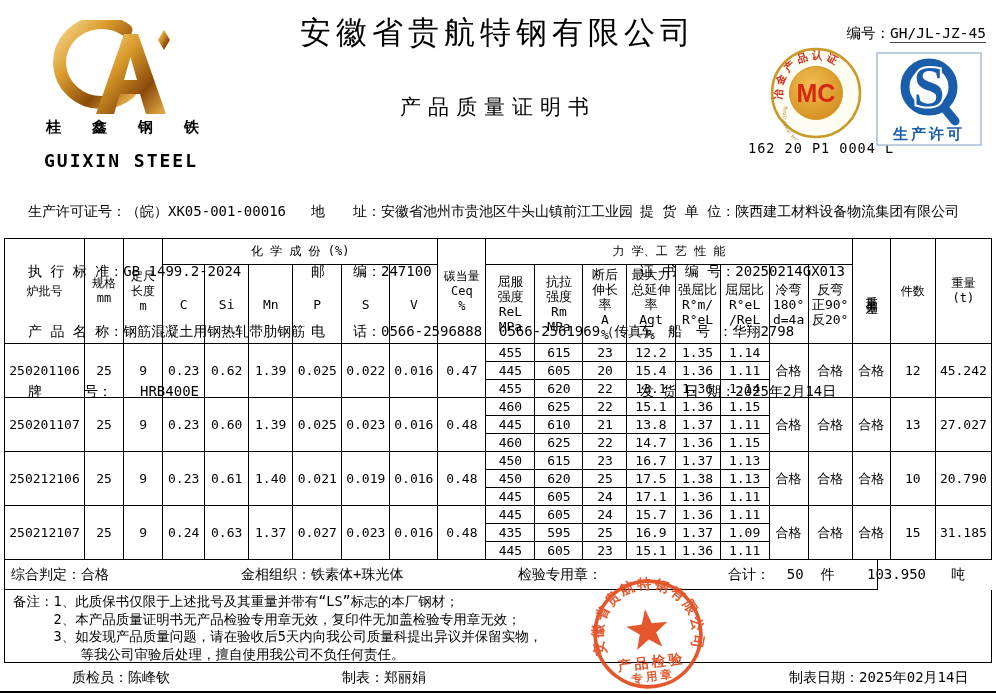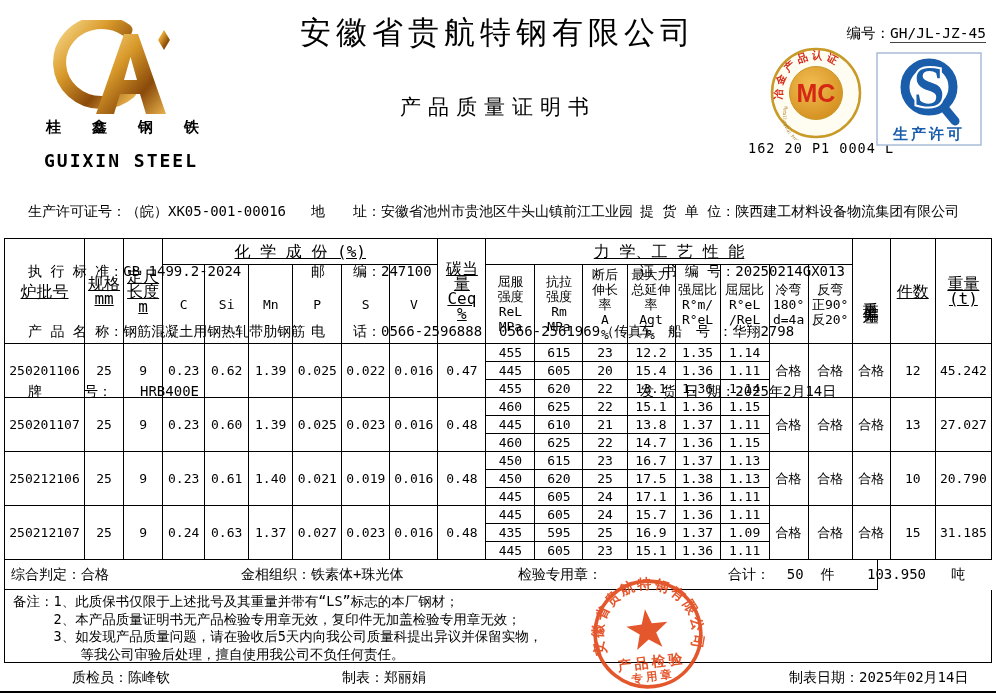--- a/index.html
+++ b/index.html
@@ -26,21 +26,21 @@
   .info .col{position:absolute;top:3px;line-height:20px;white-space:pre;}
   .info .c1{left:8px;margin-left:20px;}
   .info .c2{left:311px;}
   .info .c3{left:640px;}
 
   
   table.qc{border-collapse:collapse;table-layout:fixed;width:988px;margin-left:4px;box-sizing:border-box;}
   table.qc th,table.qc td{border:1px solid #000;text-align:center;vertical-align:middle;
     padding:0;font-weight:normal;font-size:13px;}
   table.qc th{white-space:pre-line;line-height:15px;}
-  table.qc thead tr.r1 th{height:25px;font-size:16px;text-decoration:underline;}
+  table.qc thead tr.r1 th{height:25px;font-size:12px;}
   table.qc thead tr.r2 th{height:78px;margin-top:44px;}
   table.qc td{height:17px;}
   th.vert span{writing-mode:vertical-lr;text-orientation:upright;letter-spacing:2px;}
 
   
   .summary{position:relative;width:874px;margin-left:4px;box-sizing:border-box;height:30px;
     border:1px solid #000;border-top:none;font-size:14px;}
   .summary span{position:absolute;top:6px;white-space:pre;}
   .notes{position:relative;width:988px;margin-left:4px;box-sizing:border-box;height:73px;
     border:1px solid #000;border-top:none;font-size:13.5px;padding:3px 0 0 8px;}

